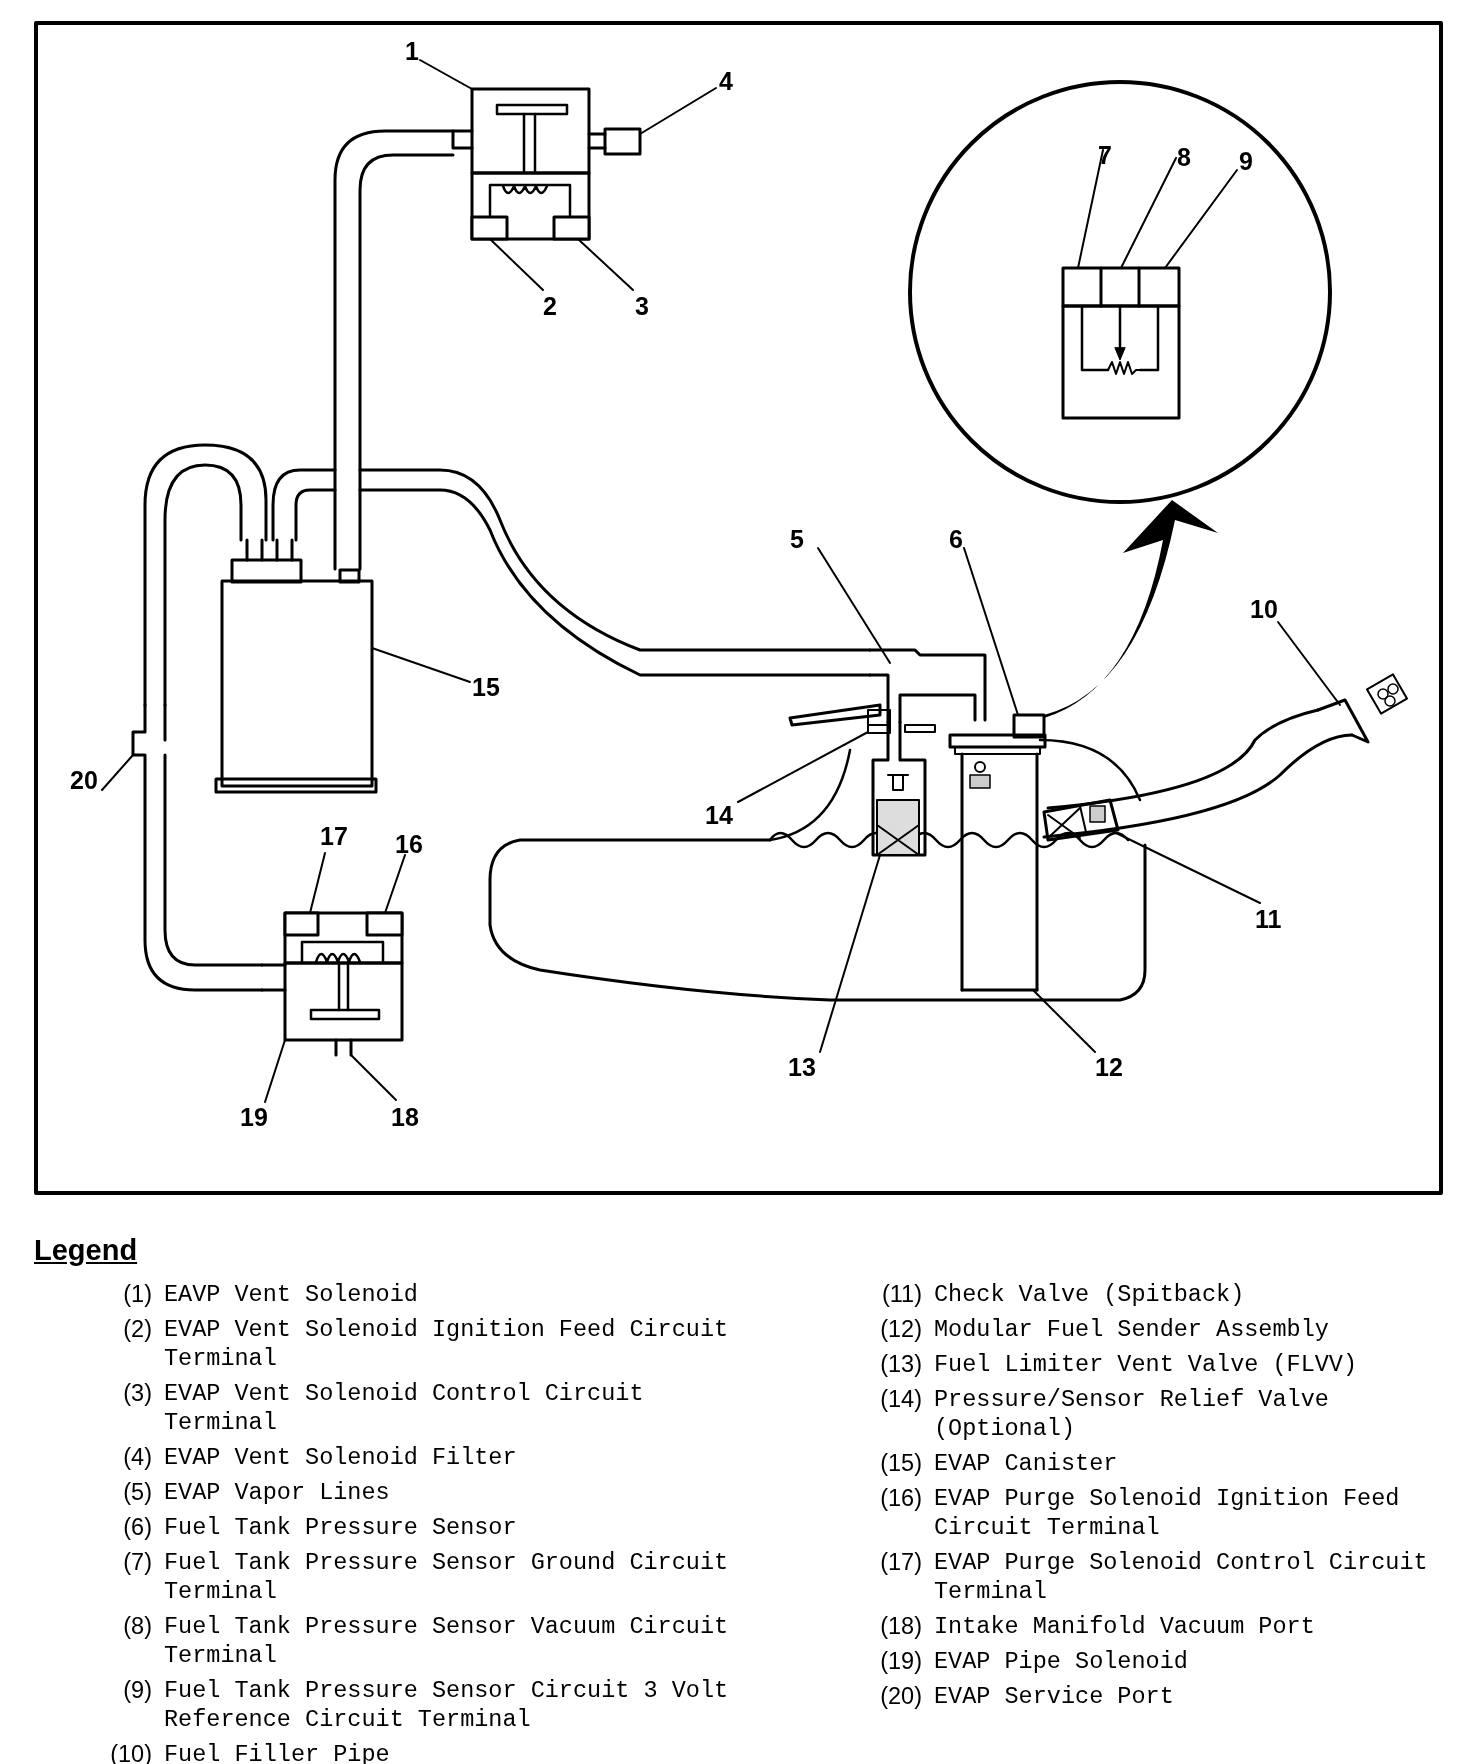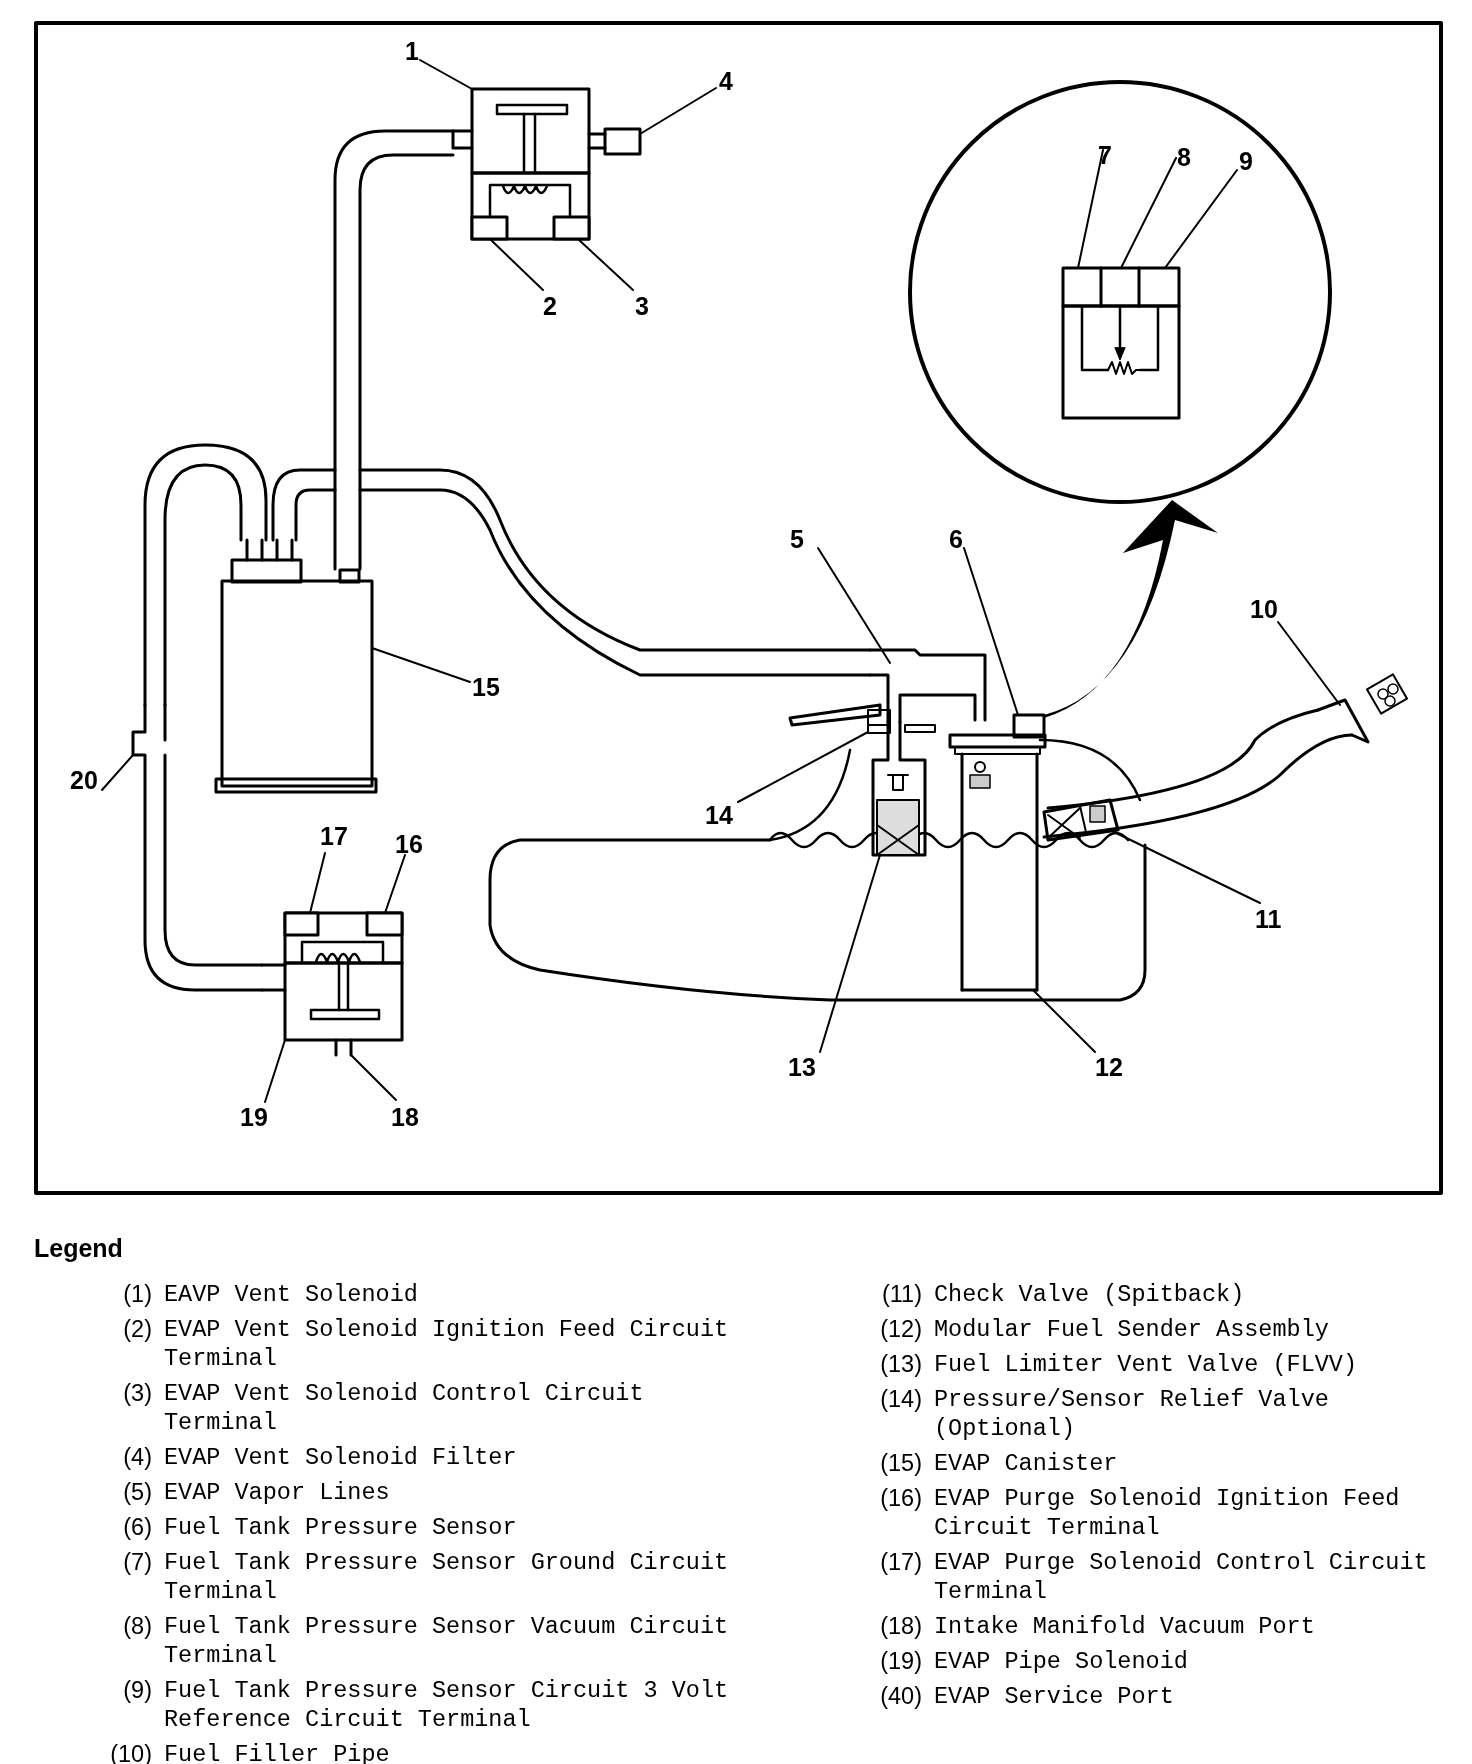--- a/index.html
+++ b/index.html
@@ -1,21 +1,21 @@
 <!DOCTYPE html>
 <html><head>
 <meta charset="utf-8">
 <style>
   html, body { margin: 0; padding: 0; background: #ffffff; }
   body { width: 1472px; height: 1764px; position: relative; overflow: hidden;
          font-family: "Liberation Sans", sans-serif; color: #000; }
   #diagram { position: absolute; left: 0; top: 0; width: 1472px; height: 1200px; }
   #diagram svg { position: absolute; left: 0; top: 0; }
   .callout { font-family: "Liberation Sans", sans-serif; font-size: 25px; font-weight: bold; fill: #000; }
-  .legend-title { position: absolute; left: 34px; top: 1234px; font-size: 25px; font-weight: bold; }
+  .legend-title { position: absolute; left: 34px; top: 1234px; font-size: 29px; font-weight: bold; text-decoration: underline; }
   .legend-col { position: absolute; top: 1280px; }
   .legend-col.left { left: 70px; width: 660px; }
   .legend-col.right { left: 840px; width: 640px; }
   .legend-item { display: flex; font-size: 23.5px; line-height: 29px; margin-bottom: 6px; }
   .legend-num { width: 82px; text-align: right; padding-right: 12px; flex: none; }
   .legend-text { flex: 1; font-family: Liberation Mono, monospace; }
 </style>
 </head>
 <body>
 
@@ -273,16 +273,16 @@
     </div>
   <div class="legend-item">
       <span class="legend-num">(18)</span>
       <span class="legend-text">Intake Manifold Vacuum Port</span>
     </div>
   <div class="legend-item">
       <span class="legend-num">(19)</span>
       <span class="legend-text">EVAP Pipe Solenoid</span>
     </div>
   <div class="legend-item">
-      <span class="legend-num">(40)</span>
+      <span class="legend-num">(20)</span>
       <span class="legend-text">EVAP Service Port</span>
     </div>
 </div>
 
 </body></html>

